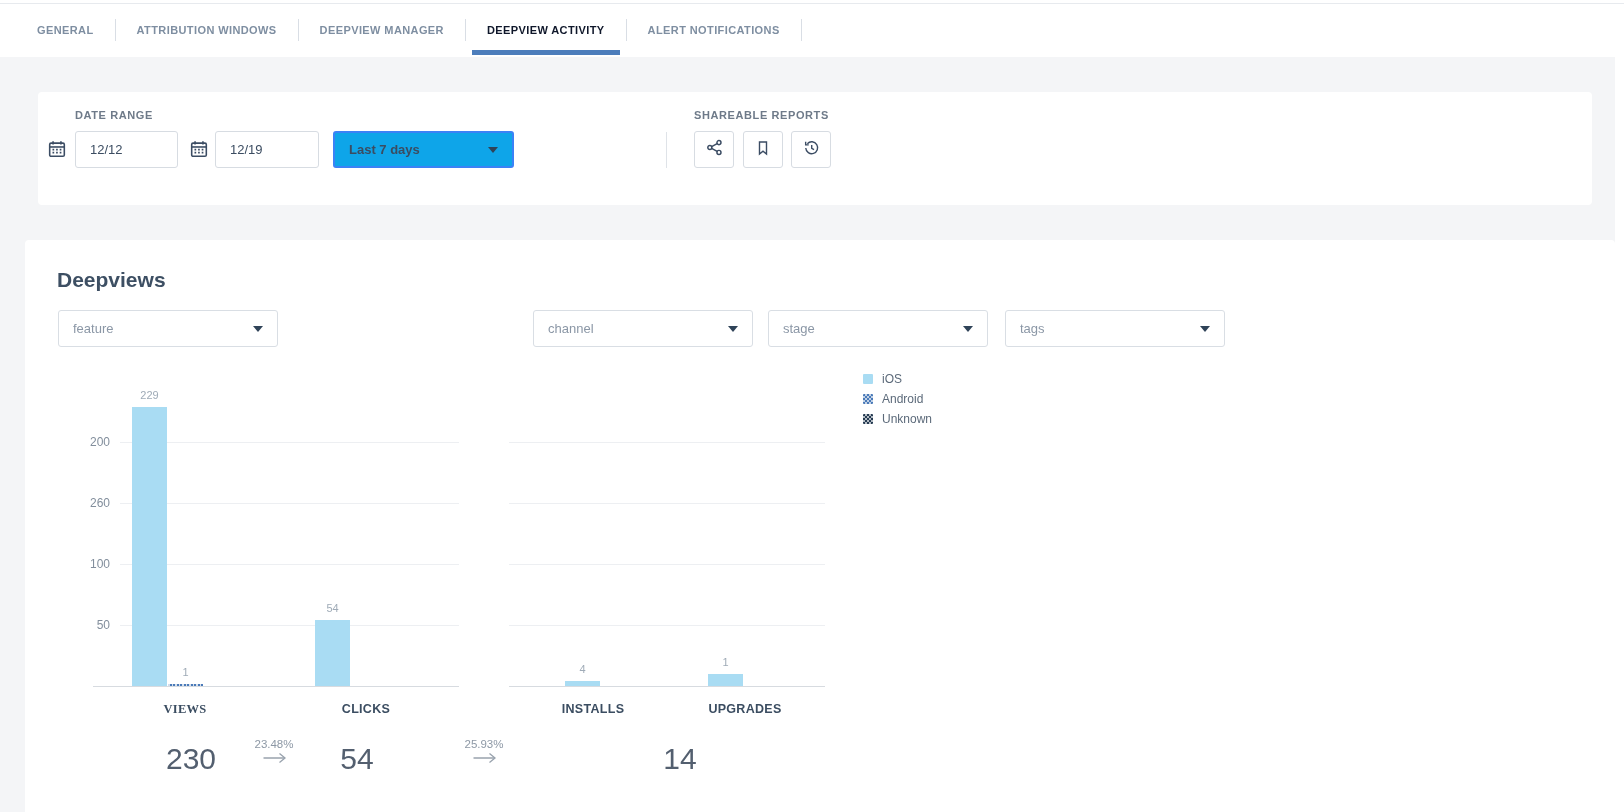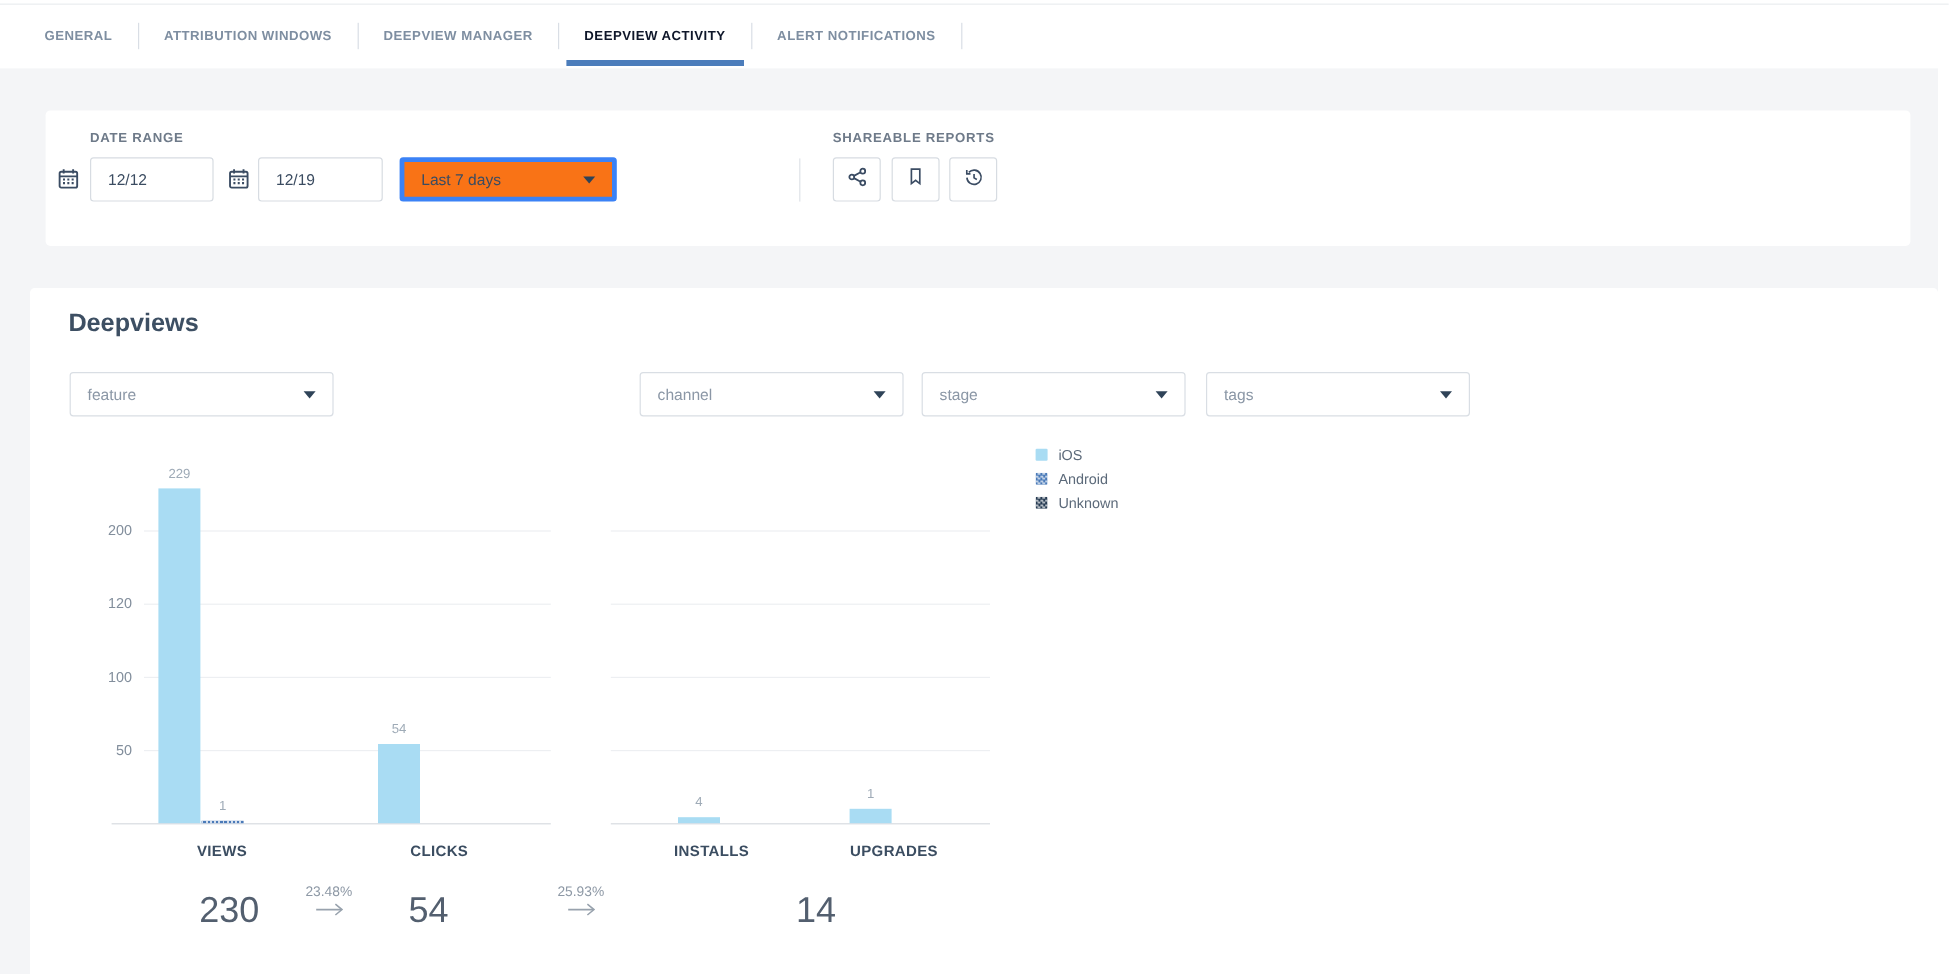--- a/index.html
+++ b/index.html
@@ -20,31 +20,31 @@
 
   .panel { position: absolute; background: #fff; border-radius: 4px; }
   .date-panel { left: 38px; top: 35px; width: 1554px; height: 113px; }
   .card { left: 25px; top: 183px; width: 1590px; height: 600px; }
 
   
   .small-label { position: absolute; font-size: 11px; font-weight: bold; letter-spacing: .6px; color: #6e7a89; }
   .cal-btn { position: absolute; width: 18px; height: 18px; top: 48px; color: #3b4c63; cursor: pointer; }
   .text-input { position: absolute; top: 39px; height: 37px; border: 1px solid #d7dce2; border-radius: 3px;
     background: #fff; font-size: 13px; color: #3b4c61; padding: 0 14px; font-family: inherit; }
-  .select-box { position: absolute; top: 39px; height: 37px; border: 4px solid #3b82f6; border-radius: 3px;
-    background: #f97316; font-size: 13px; color: #3b4c61; display: flex; align-items: center;
-    padding: 0 14px; cursor: pointer; }
+  .select-box { position: absolute; top: 39px; height: 37px; border: 2px solid #3b82f6; border-radius: 3px;
+    background: #0ea5e9; font-size: 13px; color: #3b4c61; display: flex; align-items: center;
+    padding: 0 14px; cursor: pointer; font-weight: bold; }
   .caret { width: 0; height: 0; border-left: 5px solid transparent; border-right: 5px solid transparent;
     border-top: 6px solid #2f4358; margin-left: auto; }
   .vdivider { position: absolute; width: 1px; background: #dfe3e8; }
   .icon-btn { position: absolute; top: 39px; width: 40px; height: 37px; border: 1px solid #d7dce2; border-radius: 3px;
     background: #fff; display: flex; align-items: center; justify-content: center; color: #3b4c63; cursor: pointer; }
 
   
-  .card-title { position: absolute; left: 32px; top: 18px; font-size: 21px; font-weight: 600; color: #3d4f63; }
+  .card-title { position: absolute; left: 32px; top: 28px; font-size: 21px; font-weight: 600; color: #3d4f63; }
   .filter-box { position: absolute; top: 70px; width: 220px; height: 37px; border: 1px solid #d9dee4; border-radius: 3px;
     background: #fff; display: flex; align-items: center; padding: 0 14px; font-size: 13px; color: #8b97a6; cursor: pointer; }
 
   
   .chart-wrap { position: absolute; left: 0; top: 130px; width: 1590px; height: 440px; }
   .gridline { position: absolute; height: 1px; background: #edeff2; }
   .baseline { position: absolute; height: 1px; background: #d7dbe0; }
   .ytick { position: absolute; width: 55px; text-align: right; font-size: 12px; color: #828e9c; }
   .bar { position: absolute; background: #a9dcf3; }
   .bar.pattern { background-image: repeating-linear-gradient(90deg, rgba(255,255,255,.75) 0 1.5px, transparent 1.5px 3.5px); }
@@ -163,31 +163,31 @@
 
     <div class="chart-wrap">
         <div class="gridline" style="left: 95px; top: 255px; width: 339px;"></div>
         <div class="gridline" style="left: 484px; top: 255px; width: 316px;"></div>
         <div class="ytick" style="left: 30px; top: 248px;">50</div>
         <div class="gridline" style="left: 95px; top: 194px; width: 339px;"></div>
         <div class="gridline" style="left: 484px; top: 194px; width: 316px;"></div>
         <div class="ytick" style="left: 30px; top: 187px;">100</div>
         <div class="gridline" style="left: 95px; top: 133px; width: 339px;"></div>
         <div class="gridline" style="left: 484px; top: 133px; width: 316px;"></div>
-        <div class="ytick" style="left: 30px; top: 126px;">120</div>
+        <div class="ytick" style="left: 30px; top: 126px;">260</div>
         <div class="gridline" style="left: 95px; top: 72px; width: 339px;"></div>
         <div class="gridline" style="left: 484px; top: 72px; width: 316px;"></div>
         <div class="ytick" style="left: 30px; top: 65px;">200</div>
         <div class="baseline" style="left: 68px; top: 316px; width: 366px;"></div>
         <div class="baseline" style="left: 484px; top: 316px; width: 316px;"></div>
         <div class="bar" style="left: 107px; top: 37px; width: 35px; height: 279px; background: rgb(169, 220, 243);"></div>
         <div class="bar-value" style="left: 104px; top: 19px;">229</div>
         <div class="bar pattern" style="left: 143px; top: 314px; width: 35px; height: 2px; background-color: rgb(74, 122, 184);"></div>
         <div class="bar-value" style="left: 140px; top: 296px;">1</div>
-        <div class="cat-label" style="left: 160px; top: 332px;">VIEWS</div>
+        <div class="cat-label" style="left: 160px; top: 332px; font-family: Liberation Serif, serif;">VIEWS</div>
         <div class="bar" style="left: 290px; top: 250px; width: 35px; height: 66px; background: rgb(169, 220, 243);"></div>
         <div class="bar-value" style="left: 287px; top: 232px;">54</div>
         <div class="cat-label" style="left: 341px; top: 332px;">CLICKS</div>
         <div class="bar" style="left: 540px; top: 311px; width: 35px; height: 5px; background: rgb(169, 220, 243);"></div>
         <div class="bar-value" style="left: 537px; top: 293px;">4</div>
         <div class="cat-label" style="left: 568px; top: 332px;">INSTALLS</div>
         <div class="bar" style="left: 683px; top: 304px; width: 35px; height: 12px; background: rgb(169, 220, 243);"></div>
         <div class="bar-value" style="left: 680px; top: 286px;">1</div>
         <div class="cat-label" style="left: 720px; top: 332px;">UPGRADES</div>
         <div class="legend-item" style="left: 838px; top: 2px;">

